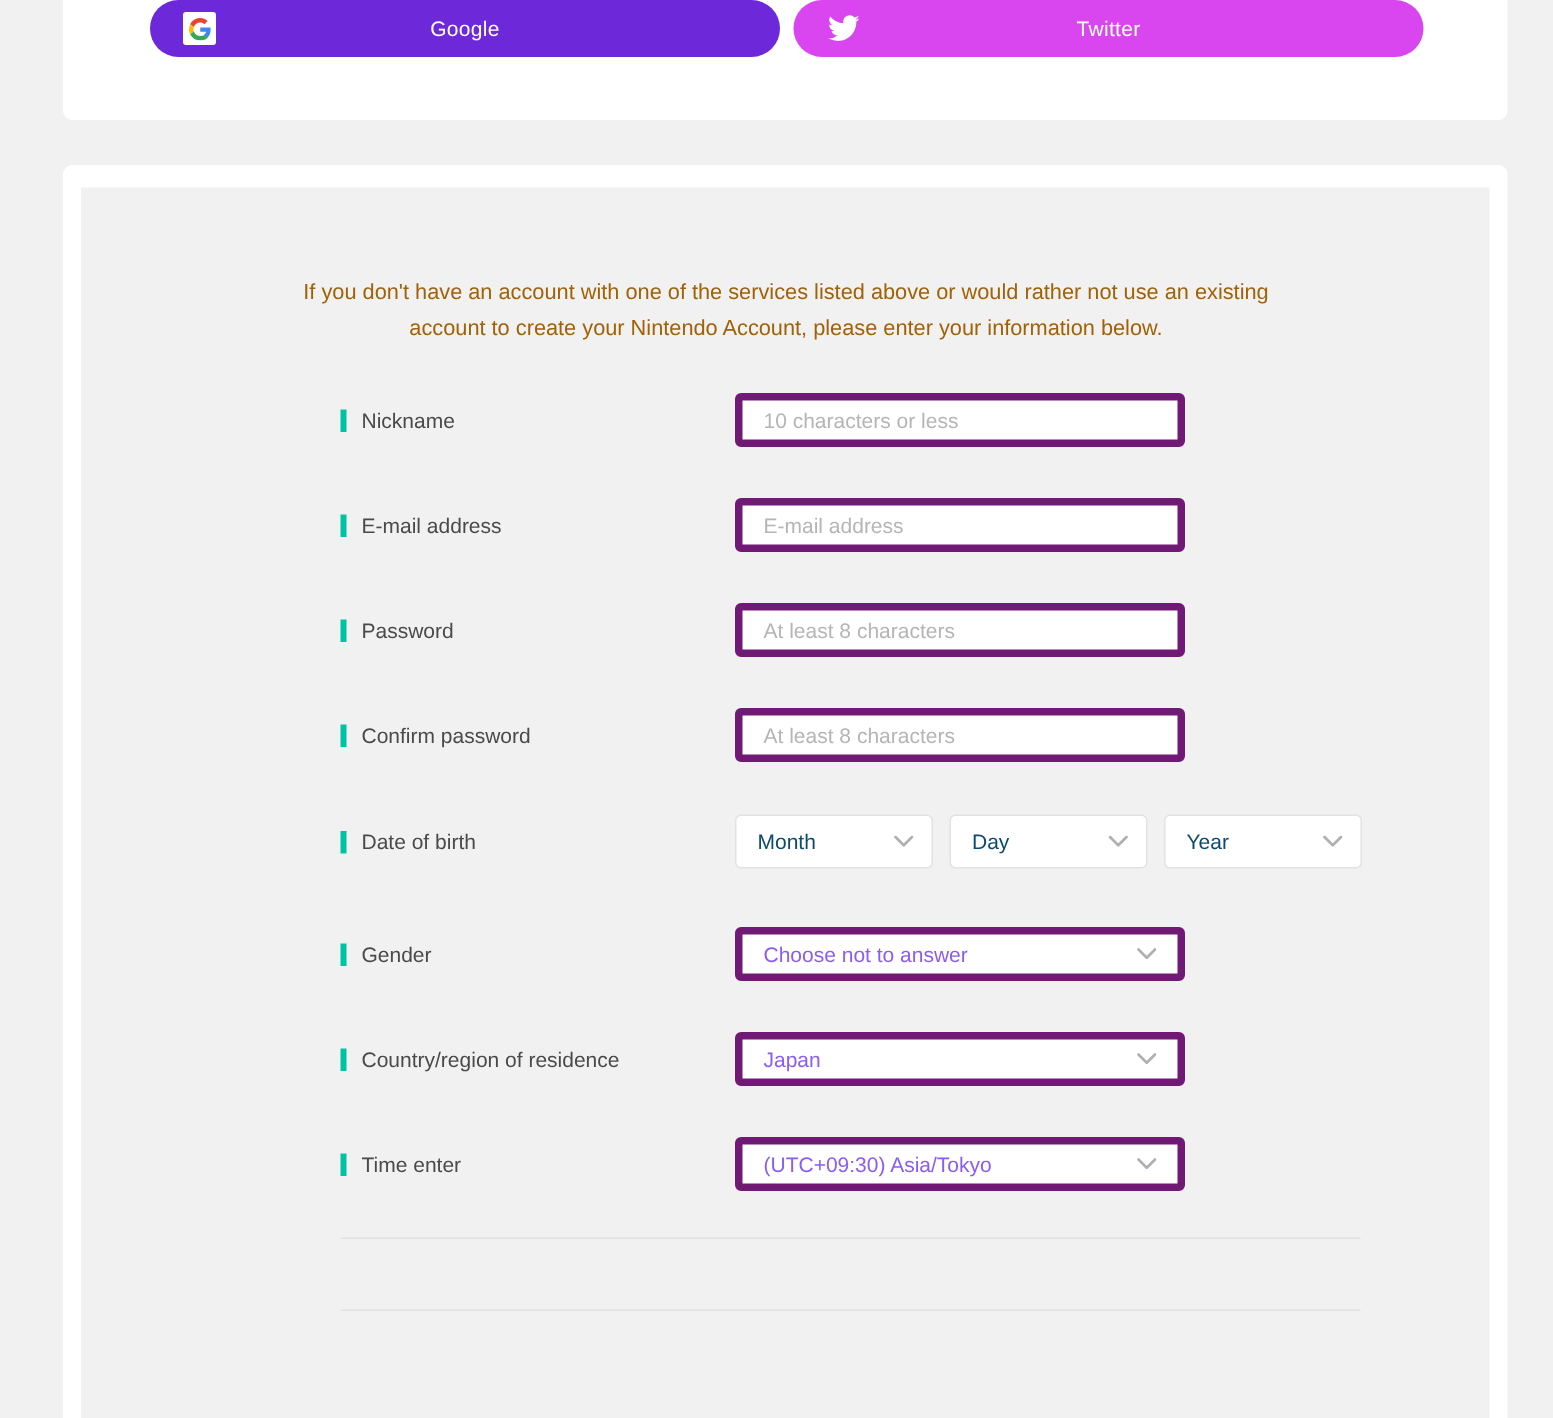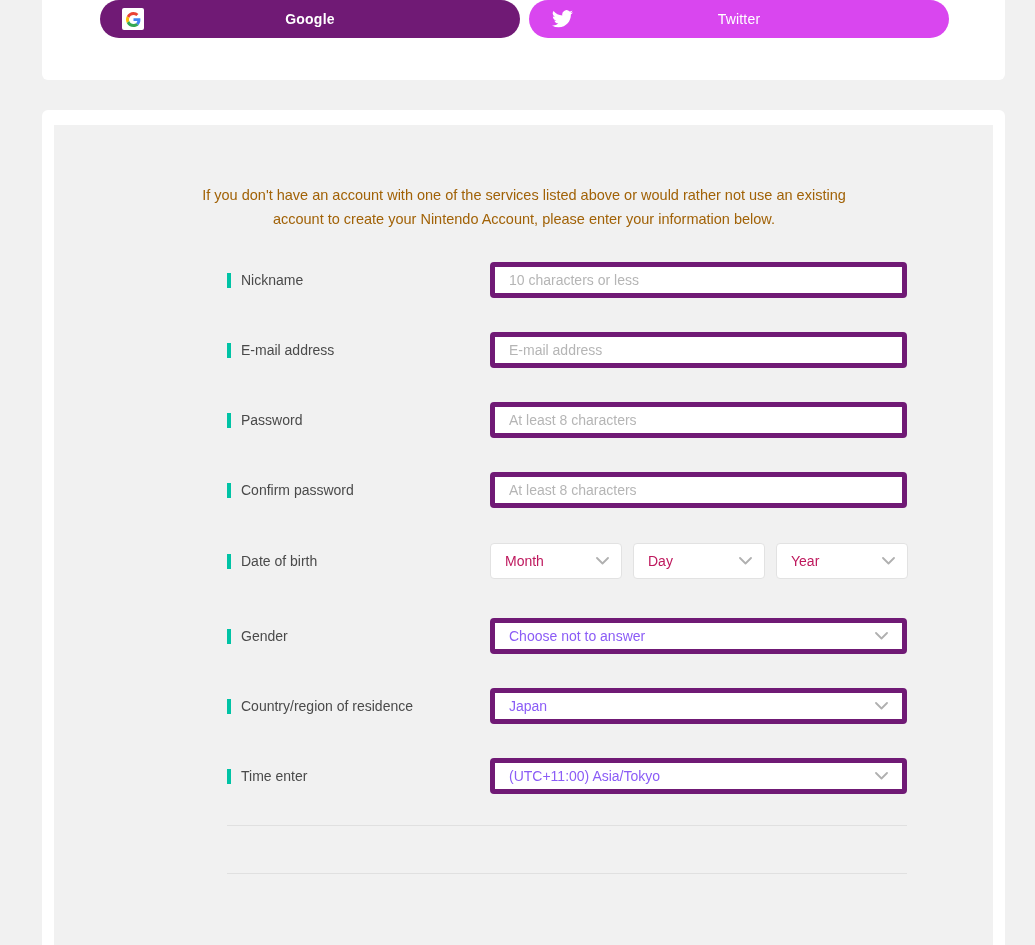--- a/index.html
+++ b/index.html
@@ -39,21 +39,21 @@
     border-radius: 19px;
     color: #ffffff;
     font-size: 14px;
     font-family: "Liberation Sans", sans-serif;
     cursor: pointer;
     display: flex;
     align-items: center;
     justify-content: center;
     padding: 0;
   }
-  .social-btn.google { background: #701a75; font-weight: bold; }
+  .social-btn.google { background: #6d28d9; }
   .social-btn.twitter { background: #d946ef; }
   .social-ico {
     position: absolute;
     left: 22px;
     top: 50%;
     transform: translateY(-50%);
     width: 22px;
     height: 22px;
     display: flex;
     align-items: center;
@@ -93,21 +93,21 @@
     font-size: 14.5px;
     line-height: 24px;
     color: #a16207;
   }
 
   
   .form-area { position: absolute; left: 0; top: 0; width: 939px; }
   .row {
     position: absolute;
     left: 173px;
-    width: 680px;
+    width: 563px;
     display: flex;
     align-items: center;
   }
   .label-wrap {
     width: 263px;
     display: flex;
     align-items: center;
     flex-shrink: 0;
   }
   .req-bar {
@@ -146,21 +146,21 @@
     width: 132px;
     height: 36px;
     background: #ffffff;
     border: 1px solid #e2e2e2;
     border-radius: 4px;
     display: flex;
     align-items: center;
     justify-content: space-between;
     padding: 0 12px 0 14px;
     font-size: 14px;
-    color: #be185d;
+    color: #0c4a6e;
     cursor: pointer;
   }
 
   .chev {
     width: 13px;
     height: 8px;
     flex-shrink: 0;
     color: #b0b0b0;
   }
   .chev svg { display: block; }
@@ -313,21 +313,21 @@
           </span>
         </div>
       </div>
 
       <div class="row" style="top:633px">
         <div class="label-wrap">
           <span class="req-bar"></span>
           <span class="label-txt">Time enter</span>
         </div>
         <div class="field select">
-          <span>(UTC+11:00) Asia/Tokyo</span>
+          <span>(UTC+09:30) Asia/Tokyo</span>
           <span class="chev">
             <svg width="13" height="8" viewBox="0 0 13 8">
                 <path d="M1 1l5.5 5.5L12 1" stroke="#b0b0b0" stroke-width="1.8" fill="none" stroke-linecap="round" stroke-linejoin="round"></path>
               </svg>
           </span>
         </div>
       </div>
 
     </div>
 

